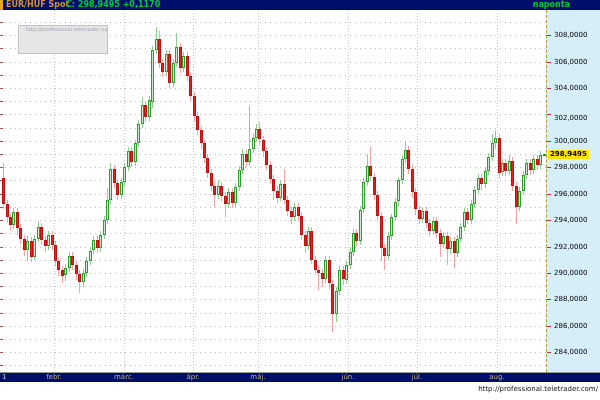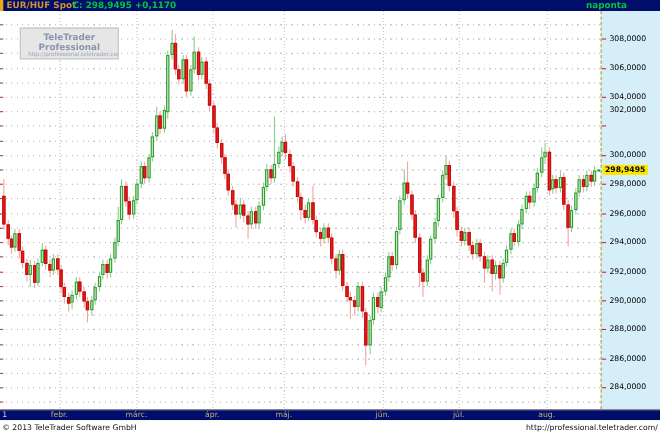--- a/index.html
+++ b/index.html
@@ -431,35 +431,34 @@
       <div class="cbody down" style="left:528.7px;top:153.3px;height:6.6px"></div>
       <div class="wick up" style="left:533.2px;top:145.3px;height:18.5px"></div>
       <div class="cbody up" style="left:532.2px;top:149.3px;height:10.6px"></div>
       <div class="wick down" style="left:536.6px;top:145.3px;height:14.5px"></div>
       <div class="cbody down" style="left:535.6px;top:149.3px;height:5.3px"></div>
       <div class="wick up" style="left:540.1px;top:141.4px;height:17.2px"></div>
       <div class="cbody up" style="left:539.1px;top:144.7px;height:9.9px"></div>
       <div class="curmark" style="left:543.1px;top:143.7px"></div>
     </div>
   <div class="watermark">
-    <div class="wm1">TeleTrader Professional</div>
     <div class="wm2">http://professional.teletrader.com/</div>
   </div>
 </div>
 
 <div class="yaxis">
   <div id="ylab-layer">
       <div class="ytick" style="top:25.1px"></div>
       <div class="ylab" style="top:21.1px">308,0000</div>
       <div class="ytick" style="top:51.5px"></div>
       <div class="ylab" style="top:47.5px">306,0000</div>
       <div class="ytick" style="top:77.9px"></div>
       <div class="ylab" style="top:73.9px">304,0000</div>
       <div class="ytick" style="top:104.4px"></div>
-      <div class="ylab" style="top:86px">302,0000</div>
+      <div class="ylab" style="top:104px">302,0000</div>
       <div class="ytick" style="top:130.8px"></div>
       <div class="ylab" style="top:126.8px">300,0000</div>
       <div class="ytick" style="top:157.2px"></div>
       <div class="ylab" style="top:153.2px">298,0000</div>
       <div class="ytick" style="top:183.6px"></div>
       <div class="ylab" style="top:179.6px">296,0000</div>
       <div class="ytick" style="top:210.1px"></div>
       <div class="ylab" style="top:206.1px">294,0000</div>
       <div class="ytick" style="top:236.5px"></div>
       <div class="ylab" style="top:232.5px">292,0000</div>
@@ -482,15 +481,14 @@
       <div class="mlab" style="left:124px">márc.</div>
       <div class="mlab" style="left:193px">ápr.</div>
       <div class="mlab" style="left:258px">máj.</div>
       <div class="mlab" style="left:348px">jún.</div>
       <div class="mlab" style="left:417px">júl.</div>
       <div class="mlab" style="left:497px">aug.</div>
     </div>
 </div>
 
 <div class="footer">
-  <span class="fleft">© 2013 TeleTrader Software GmbH</span>
   <span class="fright">http://professional.teletrader.com/</span>
 </div>
 
 </body></html>

